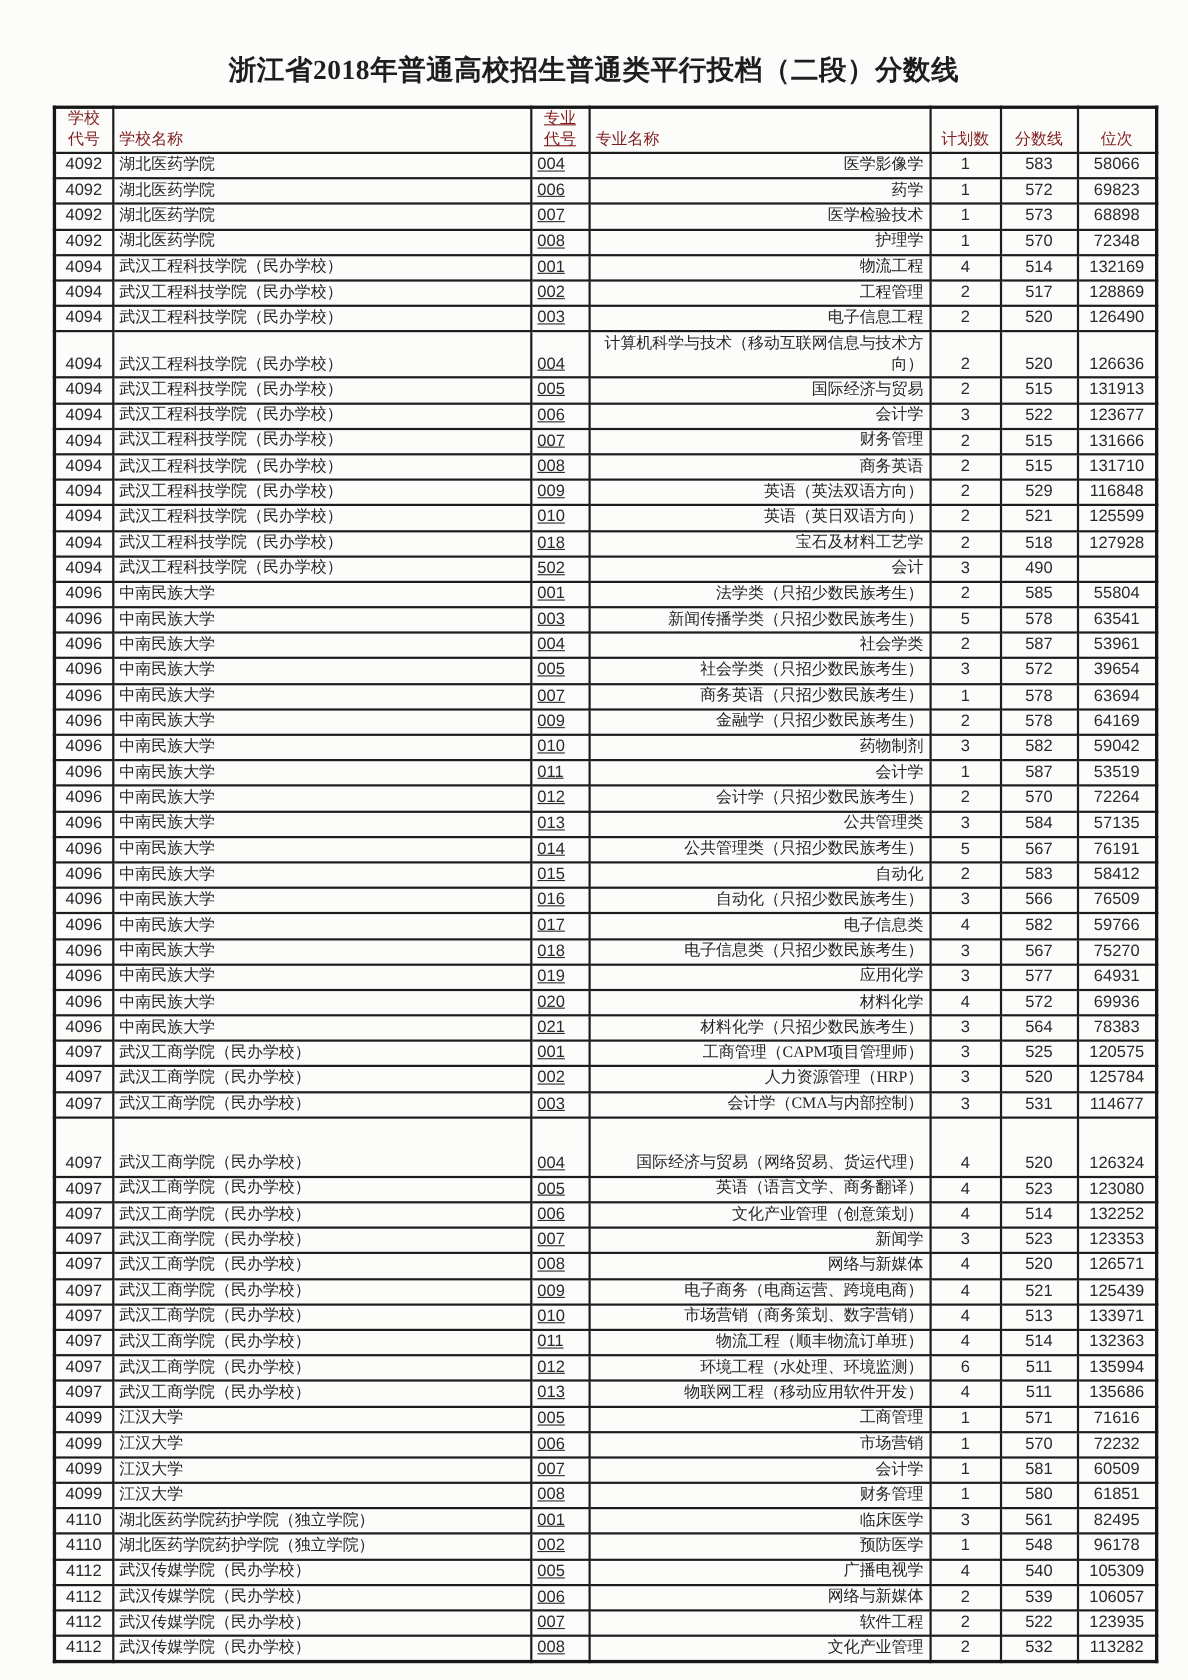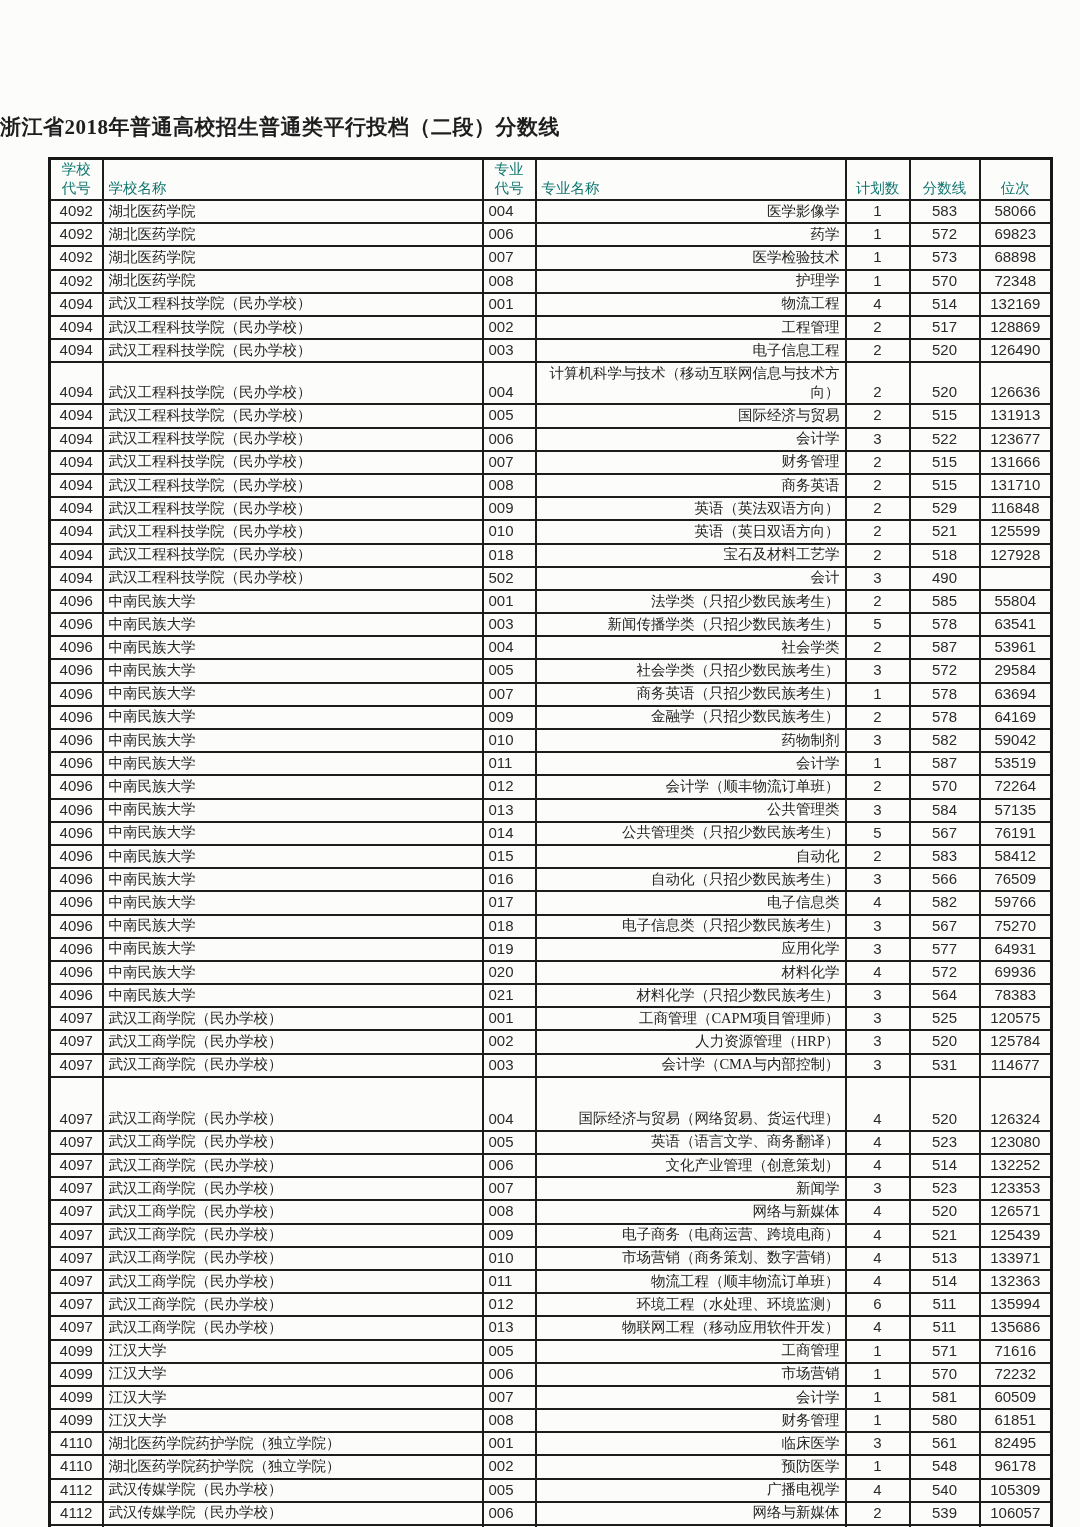--- a/index.html
+++ b/index.html
@@ -11,23 +11,23 @@
   body {
     width: 1080px;
     height: 1527px;
     background: #fcfcfb;
     font-family: "Liberation Serif", "DejaVu Serif", serif;
     color: #242424;
     overflow: hidden;
   }
   .page-title {
     margin: 0;
-    padding-top: 113px;
-    text-align: left;
-    font-size: 21px;
+    padding-top: 47px;
+    text-align: center;
+    font-size: 25px;
     font-weight: 700;
     letter-spacing: 0.5px;
     color: #1e1e1e;
   }
   table.score-table {
     border-collapse: collapse;
     table-layout: fixed;
     width: 1002px;
     margin: 16px 0 0 48px;
     border: 3px solid #171717;
@@ -43,30 +43,30 @@
     word-break: break-all;
   }
   thead tr { height: 40px; }
   tbody tr { height: 20px; }
   
   tbody tr:nth-child(8)  { height: 42px; }
   tbody tr:nth-child(38) { height: 54px; }
   
   .c0 { text-align: center; }
   .c1 { text-align: left; }
-  .c2 { text-align: left; padding-left: 3px; }
+  .c2 { text-align: left; padding-left: 3px; text-decoration: underline; }
   .c3 { text-align: right; }
   .c4, .c5, .c6 { text-align: center; }
   
   td.c0, td.c2, td.c4, td.c5, td.c6 {
     font-family: "Liberation Sans", "DejaVu Sans", sans-serif;
     font-size: 15px;
     color: #2a2a2a;
   }
-  th { white-space: pre-line; color: #0f766e; }
+  th { white-space: pre-line; color: #7f1d1d; }
   th.c0, th.c2 { text-align: center; }
   th.c1, th.c3 { text-align: left; }
 </style>
 </head>
 <body>
 
 <h1 class="page-title">浙江省2018年普通高校招生普通类平行投档（二段）分数线</h1>
 
 <table class="score-table">
   <colgroup>
@@ -263,21 +263,21 @@
         <td class="c5">587</td>
         <td class="c6">53961</td>
       </tr>
       <tr>
         <td class="c0">4096</td>
         <td class="c1">中南民族大学</td>
         <td class="c2">005</td>
         <td class="c3">社会学类（只招少数民族考生）</td>
         <td class="c4">3</td>
         <td class="c5">572</td>
-        <td class="c6">29584</td>
+        <td class="c6">39654</td>
       </tr>
       <tr>
         <td class="c0">4096</td>
         <td class="c1">中南民族大学</td>
         <td class="c2">007</td>
         <td class="c3">商务英语（只招少数民族考生）</td>
         <td class="c4">1</td>
         <td class="c5">578</td>
         <td class="c6">63694</td>
       </tr>
@@ -305,21 +305,21 @@
         <td class="c2">011</td>
         <td class="c3">会计学</td>
         <td class="c4">1</td>
         <td class="c5">587</td>
         <td class="c6">53519</td>
       </tr>
       <tr>
         <td class="c0">4096</td>
         <td class="c1">中南民族大学</td>
         <td class="c2">012</td>
-        <td class="c3">会计学（顺丰物流订单班）</td>
+        <td class="c3">会计学（只招少数民族考生）</td>
         <td class="c4">2</td>
         <td class="c5">570</td>
         <td class="c6">72264</td>
       </tr>
       <tr>
         <td class="c0">4096</td>
         <td class="c1">中南民族大学</td>
         <td class="c2">013</td>
         <td class="c3">公共管理类</td>
         <td class="c4">3</td>

